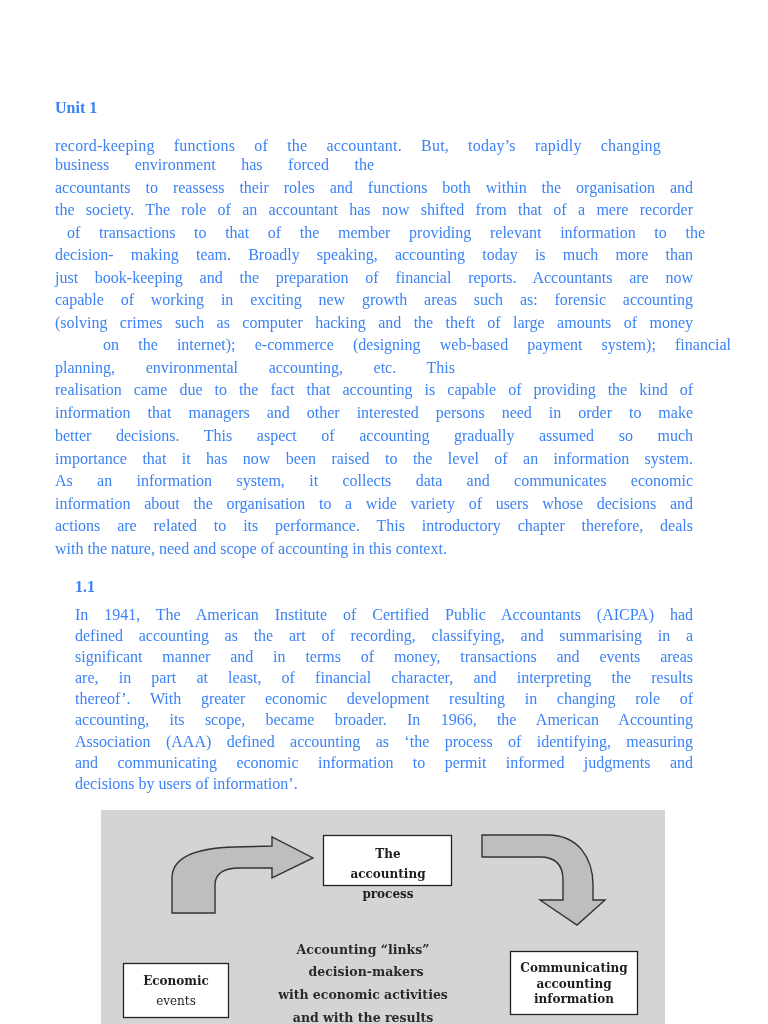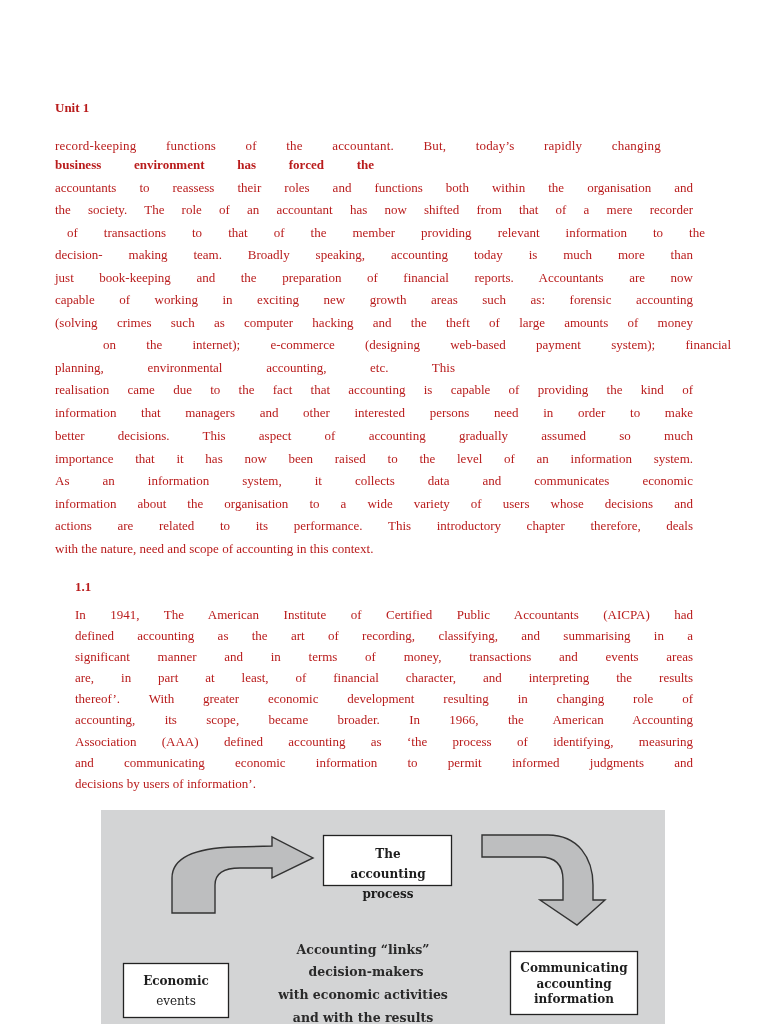--- a/index.html
+++ b/index.html
@@ -2,42 +2,42 @@
 <html><head>
 <meta charset="utf-8">
 <style>
   html, body { margin: 0; padding: 0; background: #ffffff; }
   body { width: 768px; height: 1024px; position: relative; overflow: hidden; }
   .page { position: absolute; left: 0; top: 0; width: 768px; height: 1024px; }
   .ln {
     position: absolute;
     height: 20px; line-height: 20px;
     font-family: "Liberation Serif", serif;
-    font-size: 13px;
-    color: #b91c1c;
+    font-size: 16px;
+    color: #3b82f6;
     white-space: nowrap;
   }
   .j { text-align: justify; text-align-last: justify; }
   .l { text-align: left; }
   .blockB { left: 55px; width: 638px; }
   .blockD { left: 75px; width: 618px; }
   .bold { font-weight: bold; }
   .diagram { position: absolute; left: 0; top: 0; width: 768px; height: 1024px; }
   .dtext { font-family: "DejaVu Serif", serif; fill: #1e1e1e; }
   .dbox { font-size: 12px; font-weight: bold; }
   .dcap { font-size: 12.5px; font-weight: bold; fill: #2a2a2a; }
 </style>
 </head>
 <body>
 
 <div class="page">
 
   <div class="ln bold l" style="left:55px; top:98px;">Unit 1</div>
   <div class="ln j" style="left:55px; top:136px; width:606px; letter-spacing:0.2px;">record-keeping functions of the accountant. But, today’s rapidly changing</div>
-  <div class="ln j" style="left:55px; top:155px; width:319px;font-weight:bold;">business environment has forced the</div>
+  <div class="ln j" style="left:55px; top:155px; width:319px;">business environment has forced the</div>
 
   <div class="ln j blockB" style="top:178px;">accountants to reassess their roles and functions both within the organisation and</div>
   <div class="ln j blockB" style="top:200px;">the society. The role of an accountant has now shifted from that of a mere recorder</div>
   <div class="ln j blockB" style="top:223px;margin-left:12px;">of transactions to that of the member providing relevant information to the</div>
   <div class="ln j blockB" style="top:245px;">decision- making team. Broadly speaking, accounting today is much more than</div>
   <div class="ln j blockB" style="top:268px;">just book-keeping and the preparation of financial reports. Accountants are now</div>
   <div class="ln j blockB" style="top:290px;">capable of working in exciting new growth areas such as: forensic accounting</div>
   <div class="ln j blockB" style="top:313px;">(solving crimes such as computer hacking and the theft of large amounts of money</div>
   <div class="ln j" style="left:55px; top:335px; width:628px;margin-left:48px;">on the internet); e-commerce (designing web-based payment system); financial</div>
   <div class="ln j" style="left:55px; top:358px; width:400px;">planning, environmental accounting, etc. This</div>

